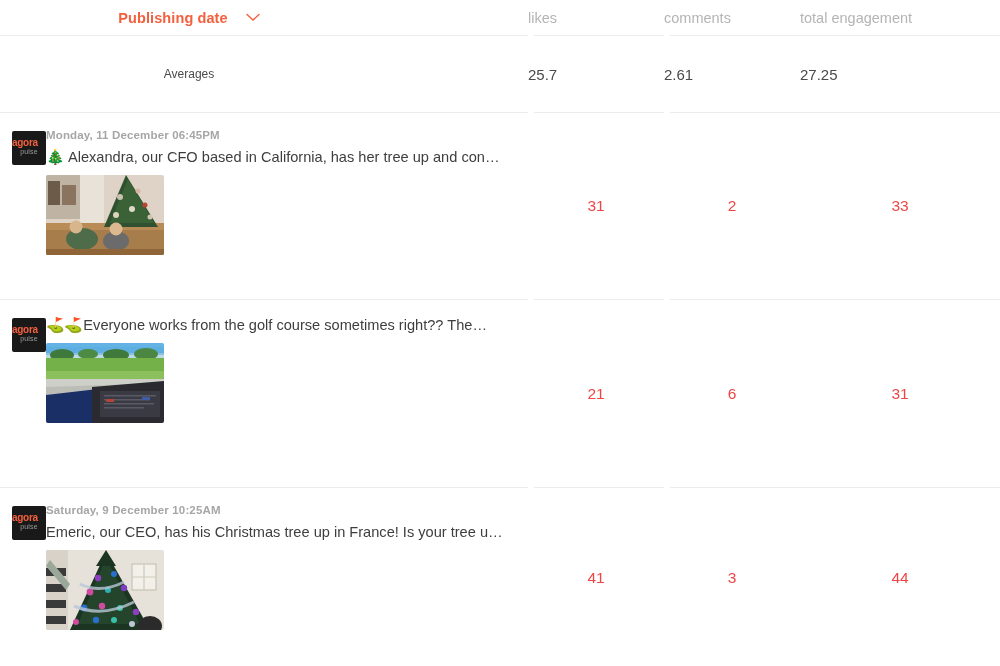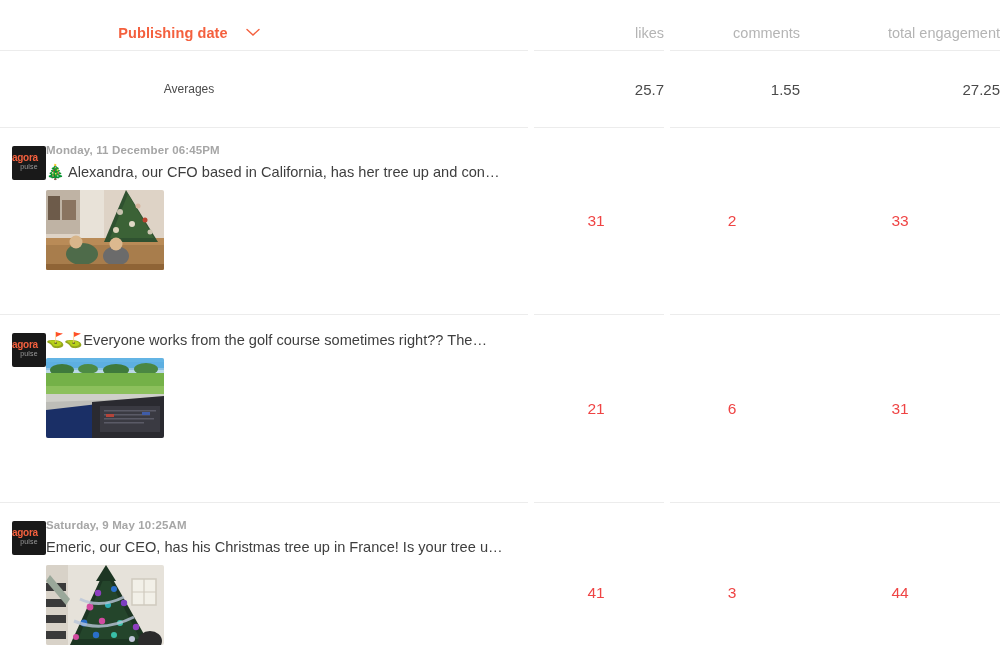--- a/index.html
+++ b/index.html
@@ -39,28 +39,27 @@
   .rule .seg { height: 1px; background: #ececec; }
   .rule .gap { height: 1px; background: transparent; }
 
   .seg-a { width: 528px; }
   .seg-b { width: 130px; }
   .seg-c { width: 330px; }
   .gap-s { width: 6px; }
 
   
   .col-post     { width: 528px; box-sizing: border-box; }
-  .col-num      { width: 136px; box-sizing: border-box; text-align: right; }
+  .col-num      { width: 136px; box-sizing: border-box; text-align: left; }
   .col-num.wide { width: 200px; }
 
   
   .header {
     height: 35px;
     align-items: center;
-    margin-top: 15px;
   }
   .header .col-post {
     display: flex;
     align-items: center;
     justify-content: center;
     padding-right: 150px;
   }
   .sort-label {
     color: #f4603e;
     font-size: 14.5px;
@@ -206,21 +205,21 @@
     <span class="seg seg-a"></span>
       <span class="gap gap-s"></span>
     <span class="seg seg-b"></span>
       <span class="gap gap-s"></span>
     <span class="seg seg-c"></span>
   </div>
 
   <div class="row averages">
     <div class="col-post">Averages</div>
     <div class="col-num">25.7</div>
-    <div class="col-num">1.55</div>
+    <div class="col-num">2.61</div>
     <div class="col-num wide">27.25</div>
   </div>
 
   <div class="rule">
     <span class="seg seg-a"></span>
       <span class="gap gap-s"></span>
     <span class="seg seg-b"></span>
       <span class="gap gap-s"></span>
     <span class="seg seg-c"></span>
   </div>
@@ -321,21 +320,21 @@
     <span class="seg seg-c"></span>
   </div>
 
   <div class="row data-row r3">
     <div class="col-post">
       <div class="avatar">
         <div class="logo-top">agora</div>
         <div class="logo-bot">pulse</div>
       </div>
       <div class="post-body">
-        <div class="post-date">Saturday, 9 May 10:25AM</div>
+        <div class="post-date">Saturday, 9 December 10:25AM</div>
         <div class="post-text"><span class="emoji"></span><span>Emeric, our CEO, has his Christmas tree up in France! Is your tree u…</span></div>
         <div class="thumb">
           <svg width="118" height="86" viewBox="0 0 118 86">
             <rect x="0" y="0" width="118" height="86" fill="#e6e2da"></rect>
             <rect x="0" y="0" width="22" height="86" fill="#d8d2c8"></rect>
             <rect x="0" y="18" width="20" height="8" fill="#3a3a3a"></rect>
             <rect x="0" y="34" width="20" height="8" fill="#3a3a3a"></rect>
             <rect x="0" y="50" width="20" height="8" fill="#3a3a3a"></rect>
             <rect x="0" y="66" width="20" height="8" fill="#3a3a3a"></rect>
             <path d="M4 10 L24 34 L20 40 L0 16 Z" fill="#9aa89a"></path>

